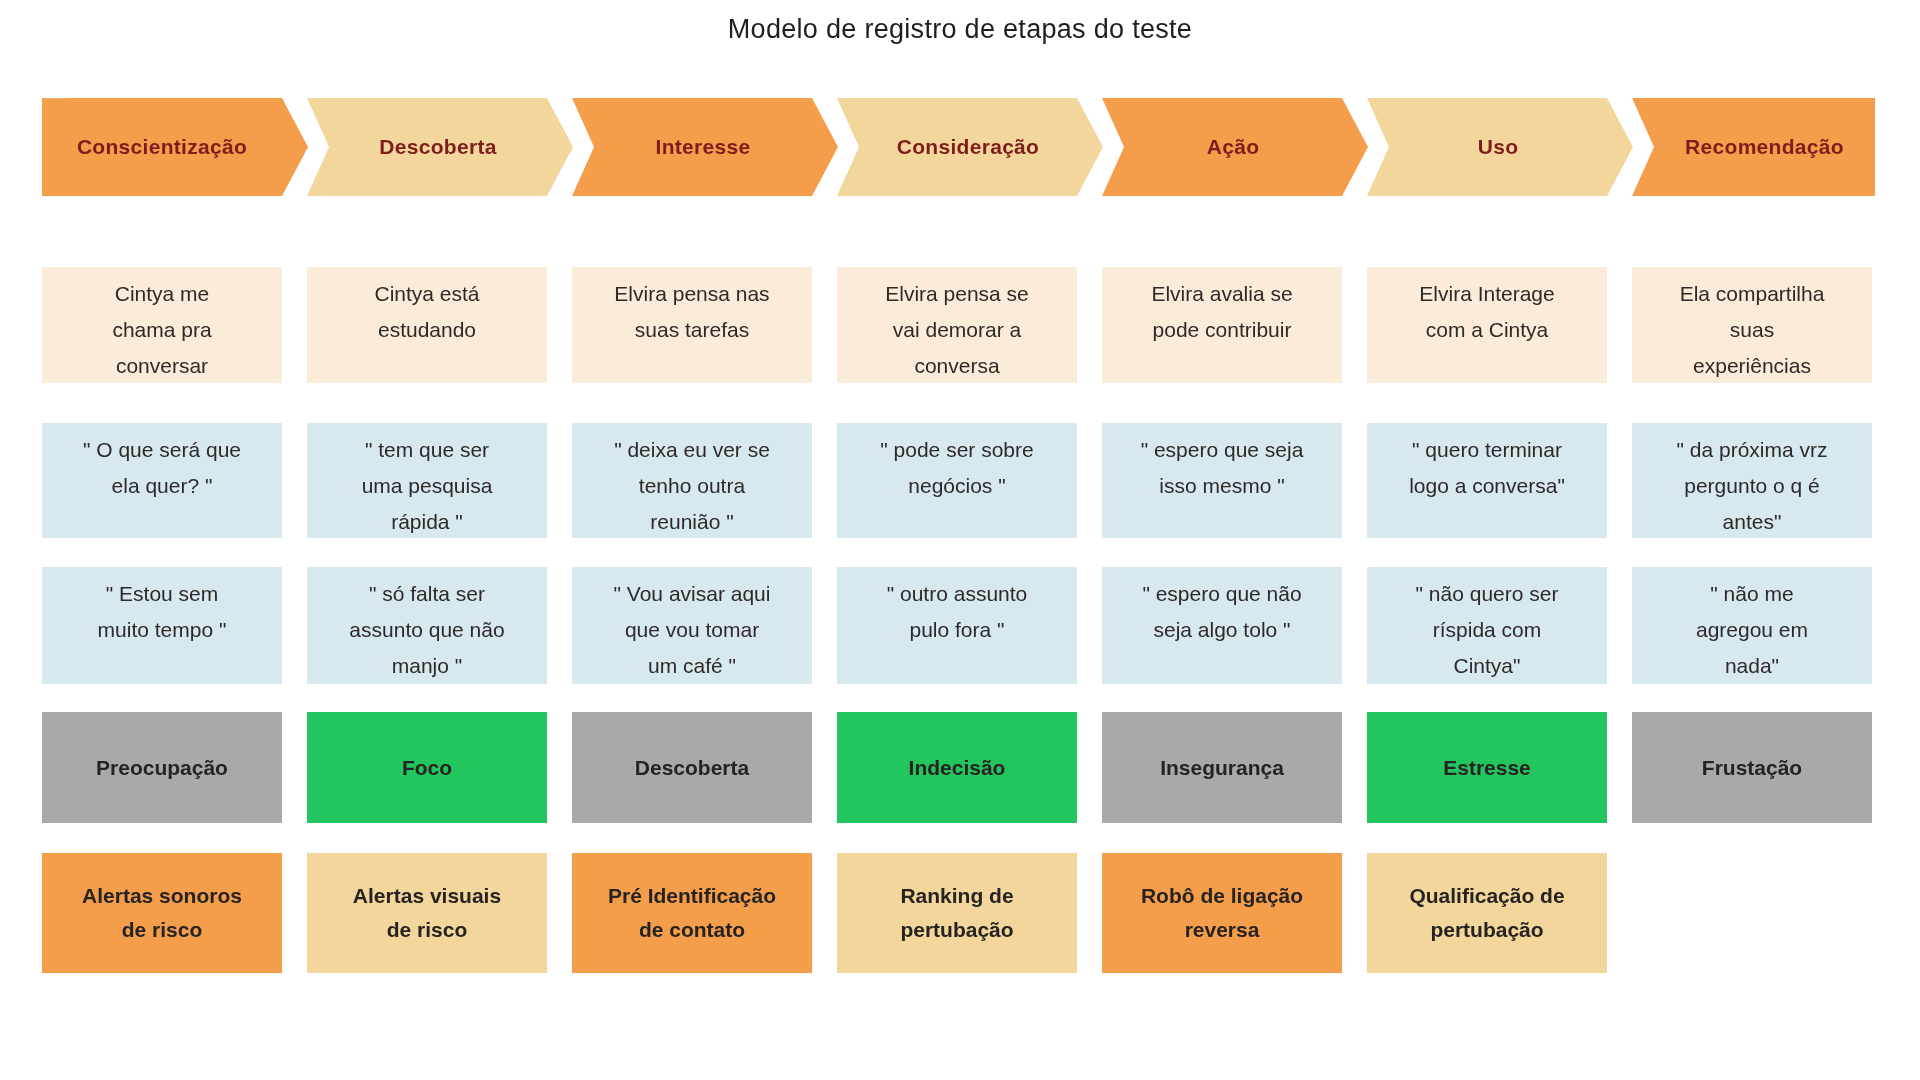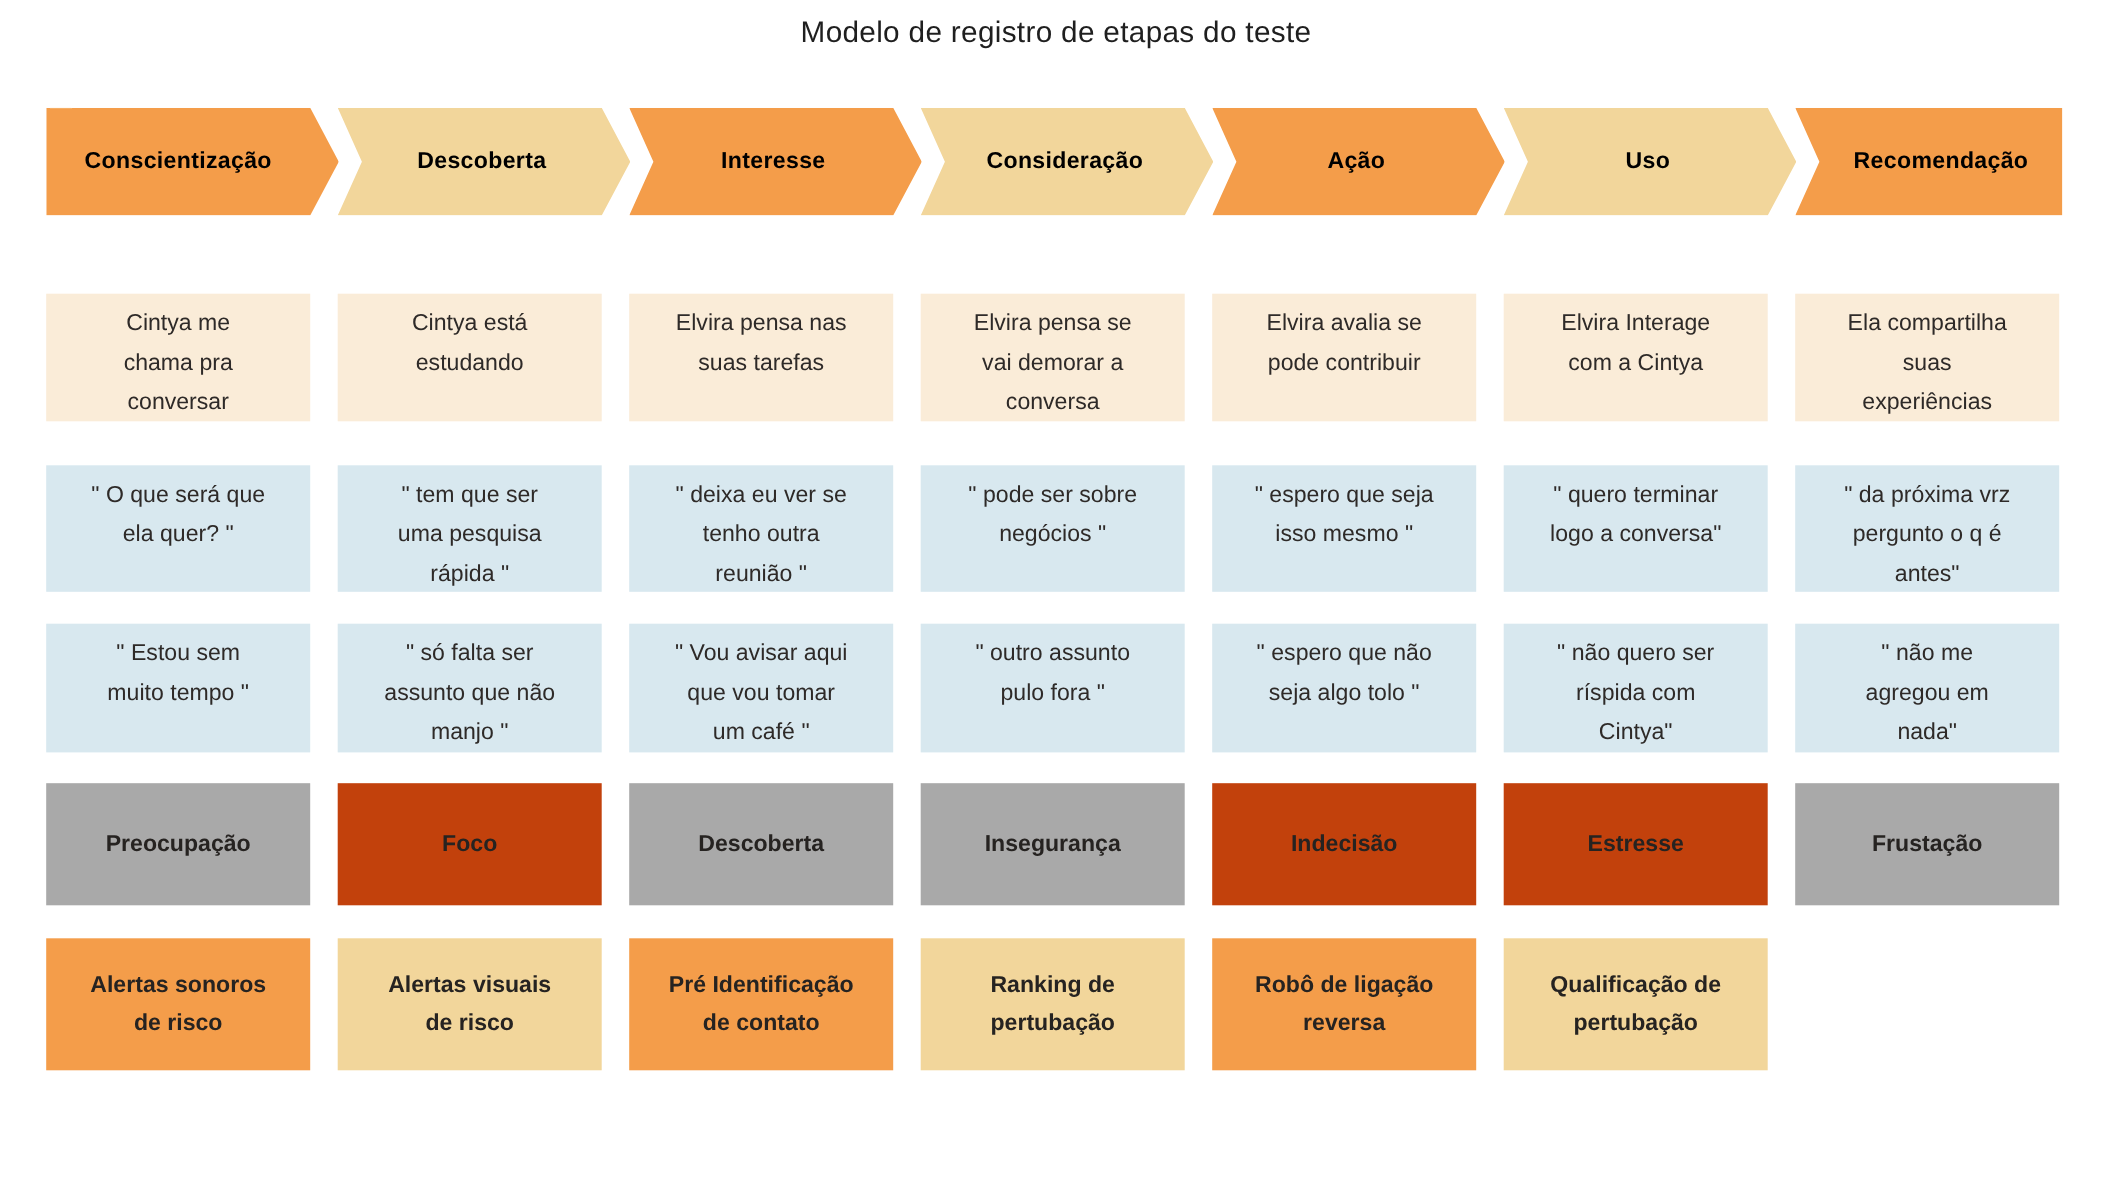--- a/index.html
+++ b/index.html
@@ -9,21 +9,21 @@
   }
   .title{
     position:absolute;top:14px;left:0;width:100%;margin:0;
     text-align:center;font-size:27px;font-weight:500;letter-spacing:.3px;color:#1f1f1f;
   }
   
   .arrows{position:absolute;left:42px;top:98px;width:1878px;height:98px;}
   .arrow{
     position:absolute;top:0;height:98px;box-sizing:border-box;
     display:flex;align-items:center;justify-content:center;
-    font-size:21px;font-weight:700;color:#000000;letter-spacing:.3px;white-space:nowrap;
+    font-size:21px;font-weight:700;color:#7f1d1d;letter-spacing:.3px;white-space:nowrap;
   }
   .arrow.first{clip-path:polygon(0 0,240px 0,100% 50%,240px 100%,0 100%);padding-right:26px;}
   .arrow.mid{clip-path:polygon(0 0,240px 0,100% 50%,240px 100%,0 100%,22px 50%);padding:0 26px 0 22px;}
   .arrow.last{clip-path:polygon(0 0,100% 0,100% 100%,0 100%,22px 50%);padding-left:22px;text-align:right;}
   .fold{
     position:absolute;left:3px;top:-16px;width:21px;height:17px;background:#F7B168;
     clip-path:polygon(28% 0,100% 100%,0 100%);
   }
   .orange{background:#F49D4A;}
   .tan{background:#F2D69B;}
@@ -33,21 +33,21 @@
     width:240px;box-sizing:border-box;text-align:center;white-space:pre-line;
     font-size:21px;line-height:1.72;overflow:hidden;color:#2e2a28;
   }
   .card-top{padding:9px 6px 0 6px;}
   .cream{background:#FAECD8;}
   .blue{background:#D8E8EF;}
   .center{display:flex;align-items:center;justify-content:center;}
   .emotion{font-weight:700;line-height:1.3;color:#262321;}
   .solution{font-weight:700;line-height:1.62;color:#262321;}
   .gray-dark{background:#A9A9A9;}
-  .gray-light{background:#c2410c;}
+  .gray-light{background:#22c55e;}
   .r-actions{top:267px;height:116px;}
   .r-quotes1{top:423px;height:115px;}
   .r-quotes2{top:567px;height:117px;}
   .r-emotions{top:712px;height:143px;}
   .r-solutions{top:853px;height:108px;}
   .r-actions .cell{height:116px;}
   .r-quotes1 .cell{height:115px;}
   .r-quotes2 .cell{height:117px;}
   .r-emotions .cell{height:111px;}
   .r-solutions .cell{height:120px;}
@@ -142,22 +142,22 @@
 Cintya"</div>
     <div class="cell blue card-top">" não me
 agregou em
 nada"</div>
   </div>
 
   <div class="row r-emotions">
     <div class="cell center emotion gray-dark">Preocupação</div>
     <div class="cell center emotion gray-light">Foco</div>
     <div class="cell center emotion gray-dark">Descoberta</div>
+    <div class="cell center emotion gray-light">Indecisão</div>
     <div class="cell center emotion gray-dark">Insegurança</div>
-    <div class="cell center emotion gray-light">Indecisão</div>
     <div class="cell center emotion gray-light">Estresse</div>
     <div class="cell center emotion gray-dark">Frustação</div>
   </div>
 
   <div class="row r-solutions">
     <div class="cell center solution orange">Alertas sonoros
 de risco</div>
     <div class="cell center solution tan">Alertas visuais
 de risco</div>
     <div class="cell center solution orange">Pré Identificação

